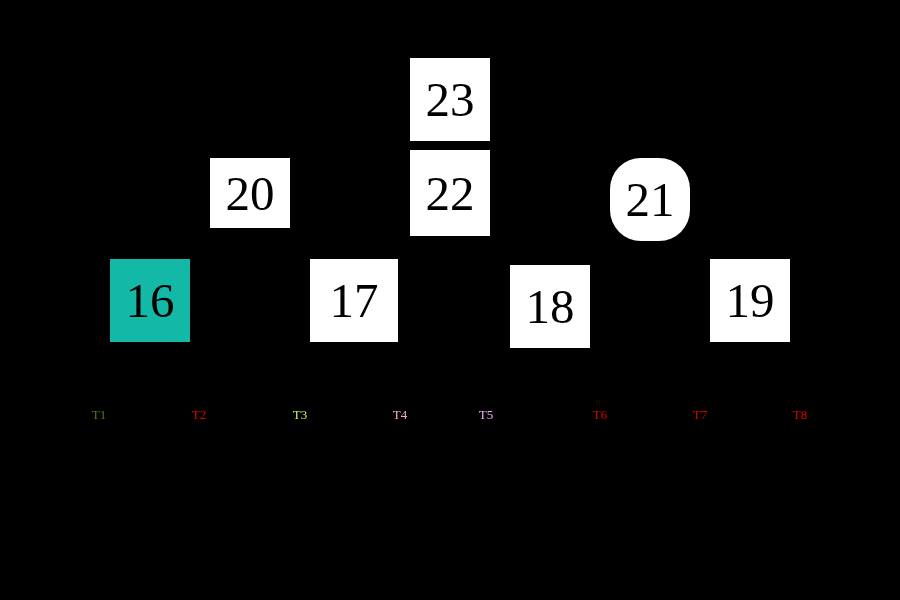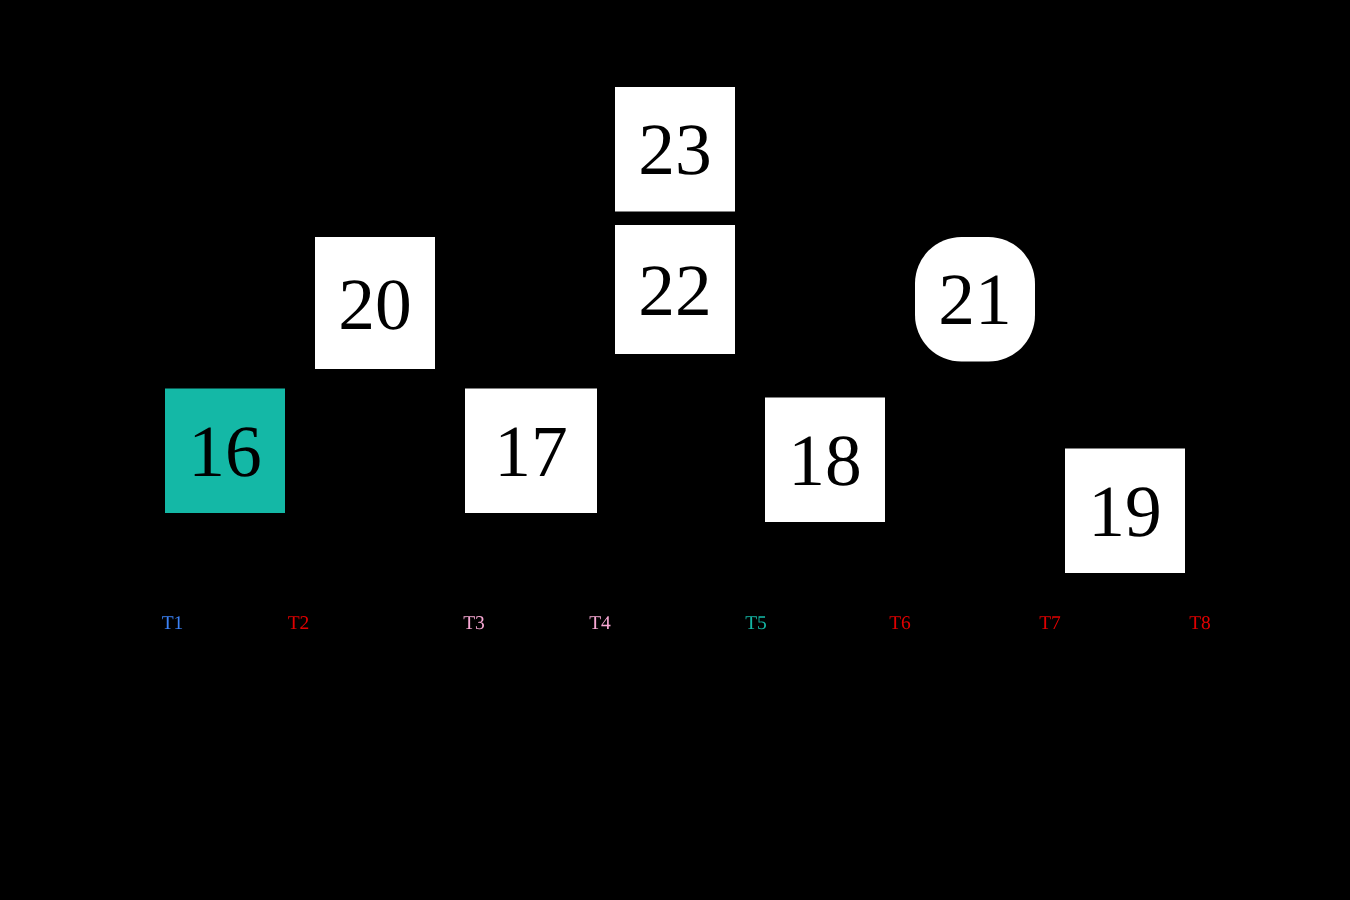--- a/index.html
+++ b/index.html
@@ -43,29 +43,29 @@
   }
 </style>
 </head>
 <body style="background: rgb(0, 0, 0);">
 
 <div id="canvas" style="background: rgb(0, 0, 0);">
   <div id="nodes-layer">
       <div class="node-box" style="left: 110px; top: 259px; width: 80px; height: 83px; background: #14b8a6; color: rgb(0, 0, 0);">16</div>
       <div class="node-box" style="left: 310px; top: 259px; width: 88px; height: 83px; background: rgb(255, 255, 255); color: rgb(0, 0, 0);">17</div>
       <div class="node-box" style="left: 510px; top: 265px; width: 80px; height: 83px; background: rgb(255, 255, 255); color: rgb(0, 0, 0);">18</div>
-      <div class="node-box" style="left: 710px; top: 259px; width: 80px; height: 83px; background: rgb(255, 255, 255); color: rgb(0, 0, 0); margin-top: 40px;">19</div>
-      <div class="node-box" style="left: 210px; top: 158px; width: 80px; height: 88px; background: rgb(255, 255, 255); color: rgb(0, 0, 0);">20</div>
+      <div class="node-box" style="left: 710px; top: 259px; width: 80px; height: 83px; background: rgb(255, 255, 255); color: rgb(0, 0, 0);">19</div>
+      <div class="node-box" style="left: 210px; top: 158px; width: 80px; height: 70px; background: rgb(255, 255, 255); color: rgb(0, 0, 0);">20</div>
       <div class="node-box" style="left: 610px; top: 158px; width: 80px; height: 83px; background: rgb(255, 255, 255); color: rgb(0, 0, 0); border-radius: 31px;">21</div>
       <div class="node-box" style="left: 410px; top: 150px; width: 80px; height: 86px; background: rgb(255, 255, 255); color: rgb(0, 0, 0);">22</div>
       <div class="node-box" style="left: 410px; top: 58px; width: 80px; height: 83px; background: rgb(255, 255, 255); color: rgb(0, 0, 0);">23</div>
     </div>
   <div id="ticks-layer">
-      <div class="tick-label" style="left: 99px; top: 408px; color: #3b82f6; margin-left: 16px;">T1</div>
+      <div class="tick-label" style="left: 99px; top: 408px; color: #4d7c0f;">T1</div>
       <div class="tick-label" style="left: 199px; top: 408px; color: rgb(224, 0, 0);">T2</div>
-      <div class="tick-label" style="left: 300px; top: 408px; color: #f9a8d4; margin-left: 16px;">T3</div>
+      <div class="tick-label" style="left: 300px; top: 408px; color: #bef264;">T3</div>
       <div class="tick-label" style="left: 400px; top: 408px; color: #f9a8d4;">T4</div>
-      <div class="tick-label" style="left: 504px; top: 408px; color: #14b8a6;">T5</div>
+      <div class="tick-label" style="left: 486px; top: 408px; color: #f0abfc;">T5</div>
       <div class="tick-label" style="left: 600px; top: 408px; color: rgb(224, 0, 0);">T6</div>
       <div class="tick-label" style="left: 700px; top: 408px; color: rgb(224, 0, 0);">T7</div>
       <div class="tick-label" style="left: 800px; top: 408px; color: rgb(224, 0, 0);">T8</div>
     </div>
 </div>
 
 </body></html>

